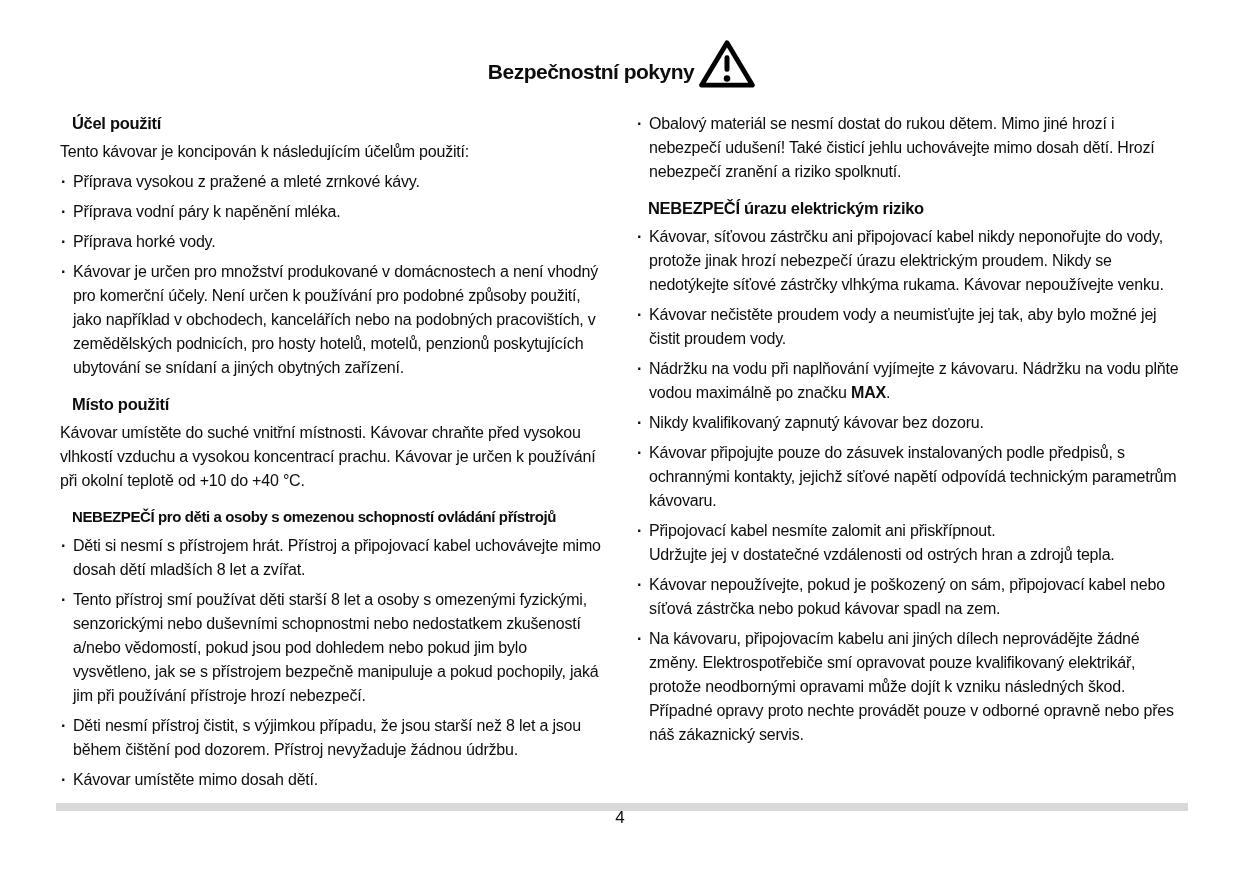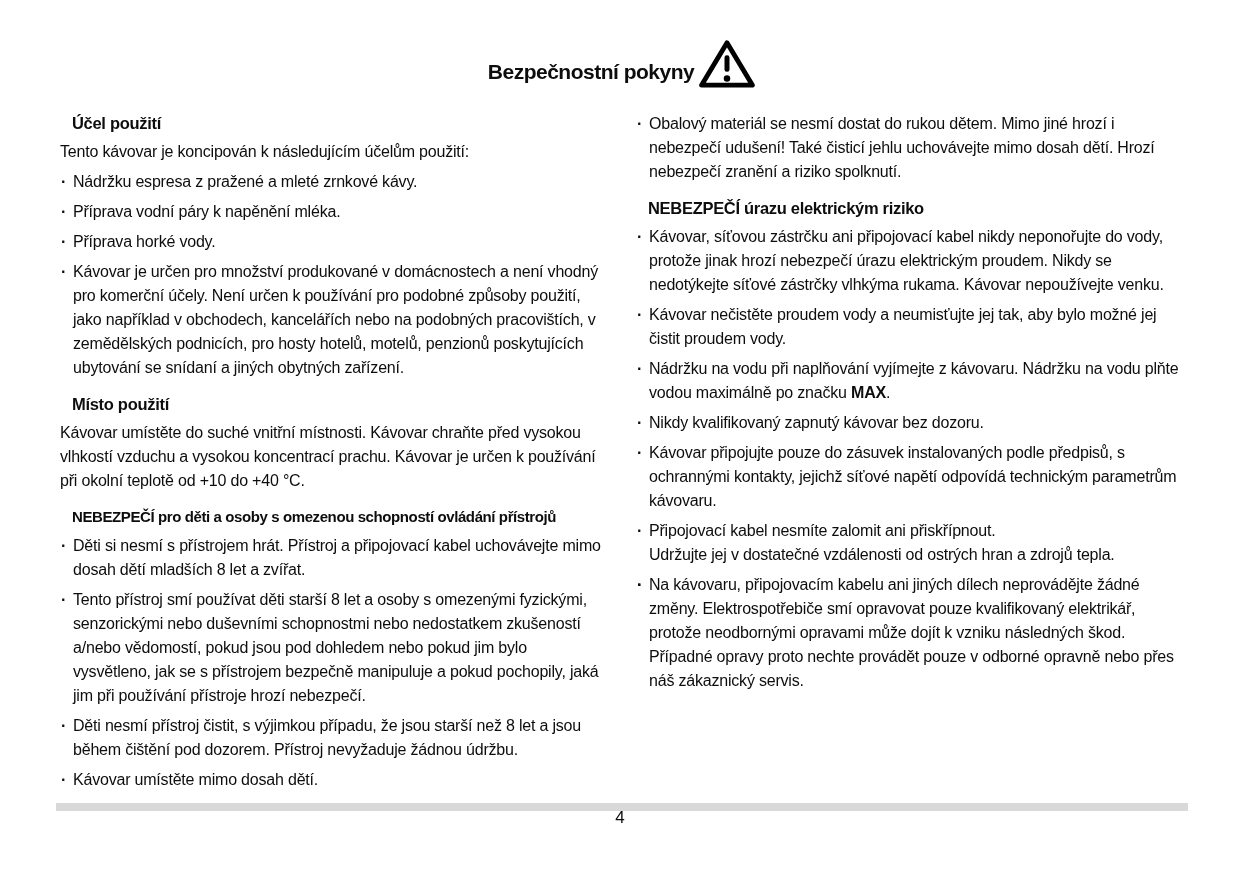--- a/index.html
+++ b/index.html
@@ -120,21 +120,21 @@
     </span>
   </div>
 
   <div class="columns">
 
     <div class="col">
 
       <h2 style="margin-top:0;">Účel použití</h2>
       <p class="body-text">Tento kávovar je koncipován k následujícím účelům použití:</p>
       <ul class="bullets">
-        <li><span class="dot">·</span><span>Nádržku espresa z pražené a mleté zrnkové kávy.</span></li>
+        <li><span class="dot">·</span><span>Příprava vysokou z pražené a mleté zrnkové kávy.</span></li>
         <li><span class="dot">·</span><span>Příprava vodní páry k napěnění mléka.</span></li>
         <li><span class="dot">·</span><span>Příprava horké vody.</span></li>
         <li><span class="dot">·</span><span>Kávovar je určen pro množství produkované v domácnostech a není vhodný pro komerční účely. Není určen k používání pro podobné způsoby použití, jako například v obchodech, kancelářích nebo na podobných pracovištích, v zemědělských podnicích, pro hosty hotelů, motelů, penzionů poskytujících ubytování se snídaní a jiných obytných zařízení.</span></li>
       </ul>
 
       <h2>Místo použití</h2>
       <p class="body-text">Kávovar umístěte do suché vnitřní místnosti. Kávovar chraňte před vysokou vlhkostí vzduchu a vysokou koncentrací prachu. Kávovar je určen k používání při okolní teplotě od +10 do +40 °C.</p>
 
       <h2 class="h-long">NEBEZPEČÍ pro děti a osoby s omezenou schopností ovládání přístrojů</h2>
       <ul class="bullets">
@@ -153,21 +153,21 @@
       </ul>
 
       <h2>NEBEZPEČÍ úrazu elektrickým riziko</h2>
       <ul class="bullets">
         <li><span class="dot">·</span><span>Kávovar, síťovou zástrčku ani připojovací kabel nikdy neponořujte do vody, protože jinak hrozí nebezpečí úrazu elektrickým proudem. Nikdy se nedotýkejte síťové zástrčky vlhkýma rukama. Kávovar nepoužívejte venku.</span></li>
         <li><span class="dot">·</span><span>Kávovar nečistěte proudem vody a neumisťujte jej tak, aby bylo možné jej čistit proudem vody.</span></li>
         <li><span class="dot">·</span><span>Nádržku na vodu při naplňování vyjímejte z kávovaru. Nádržku na vodu plňte vodou maximálně po značku </span><span class="bold">MAX</span><span>.</span></li>
         <li><span class="dot">·</span><span>Nikdy kvalifikovaný zapnutý kávovar bez dozoru.</span></li>
         <li><span class="dot">·</span><span>Kávovar připojujte pouze do zásuvek instalovaných podle předpisů, s ochrannými kontakty, jejichž síťové napětí odpovídá technickým parametrům kávovaru.</span></li>
         <li><span class="dot">·</span><span>Připojovací kabel nesmíte zalomit ani přiskřípnout.</span><br><span>Udržujte jej v dostatečné vzdálenosti od ostrých hran a zdrojů tepla.</span></li>
-        <li><span class="dot">·</span></li>
+        <li><span class="dot">·</span><span>Kávovar nepoužívejte, pokud je poškozený on sám, připojovací kabel nebo síťová zástrčka nebo pokud kávovar spadl na zem.</span></li>
         <li><span class="dot">·</span><span>Na kávovaru, připojovacím kabelu ani jiných dílech neprovádějte žádné změny. Elektrospotřebiče smí opravovat pouze kvalifikovaný elektrikář, protože neodbornými opravami může dojít k vzniku následných škod. Případné opravy proto nechte provádět pouze v odborné opravně nebo přes náš zákaznický servis.</span></li>
       </ul>
 
     </div>
   </div>
 </div>
 
 <div class="footer-bar" style="background: rgb(217, 217, 217);"></div>
 <div class="page-number">4</div>
 

